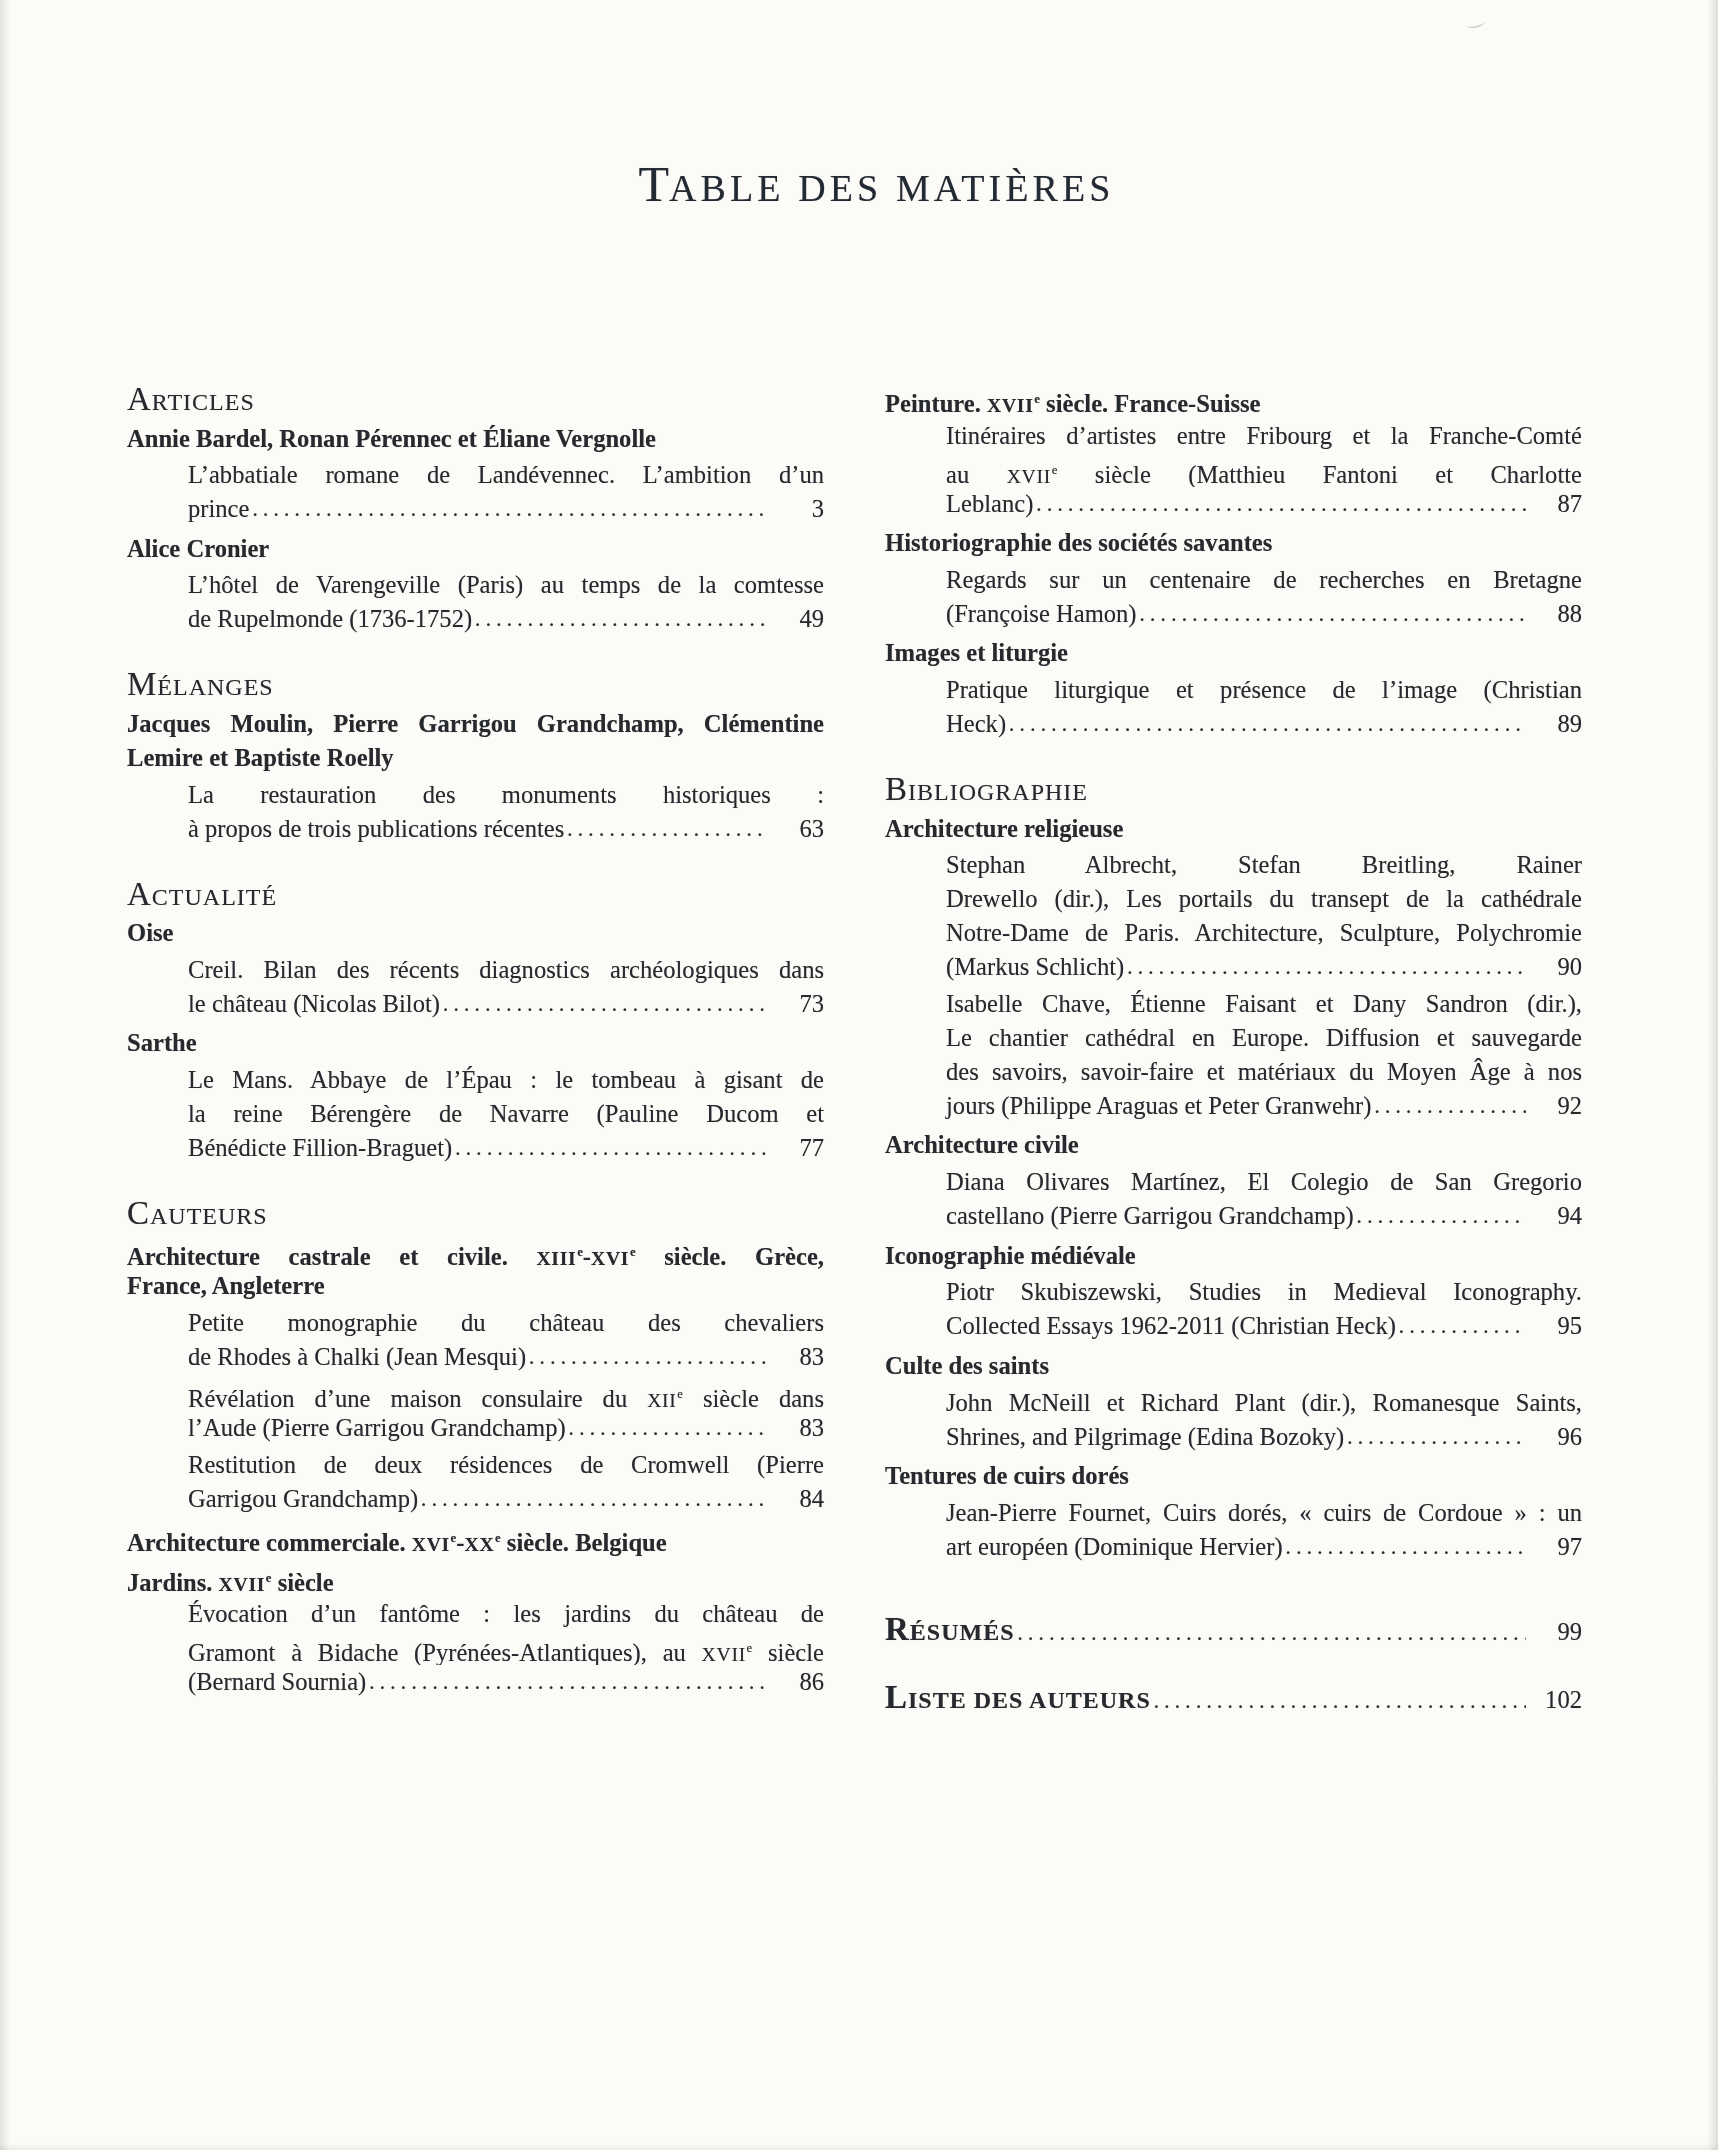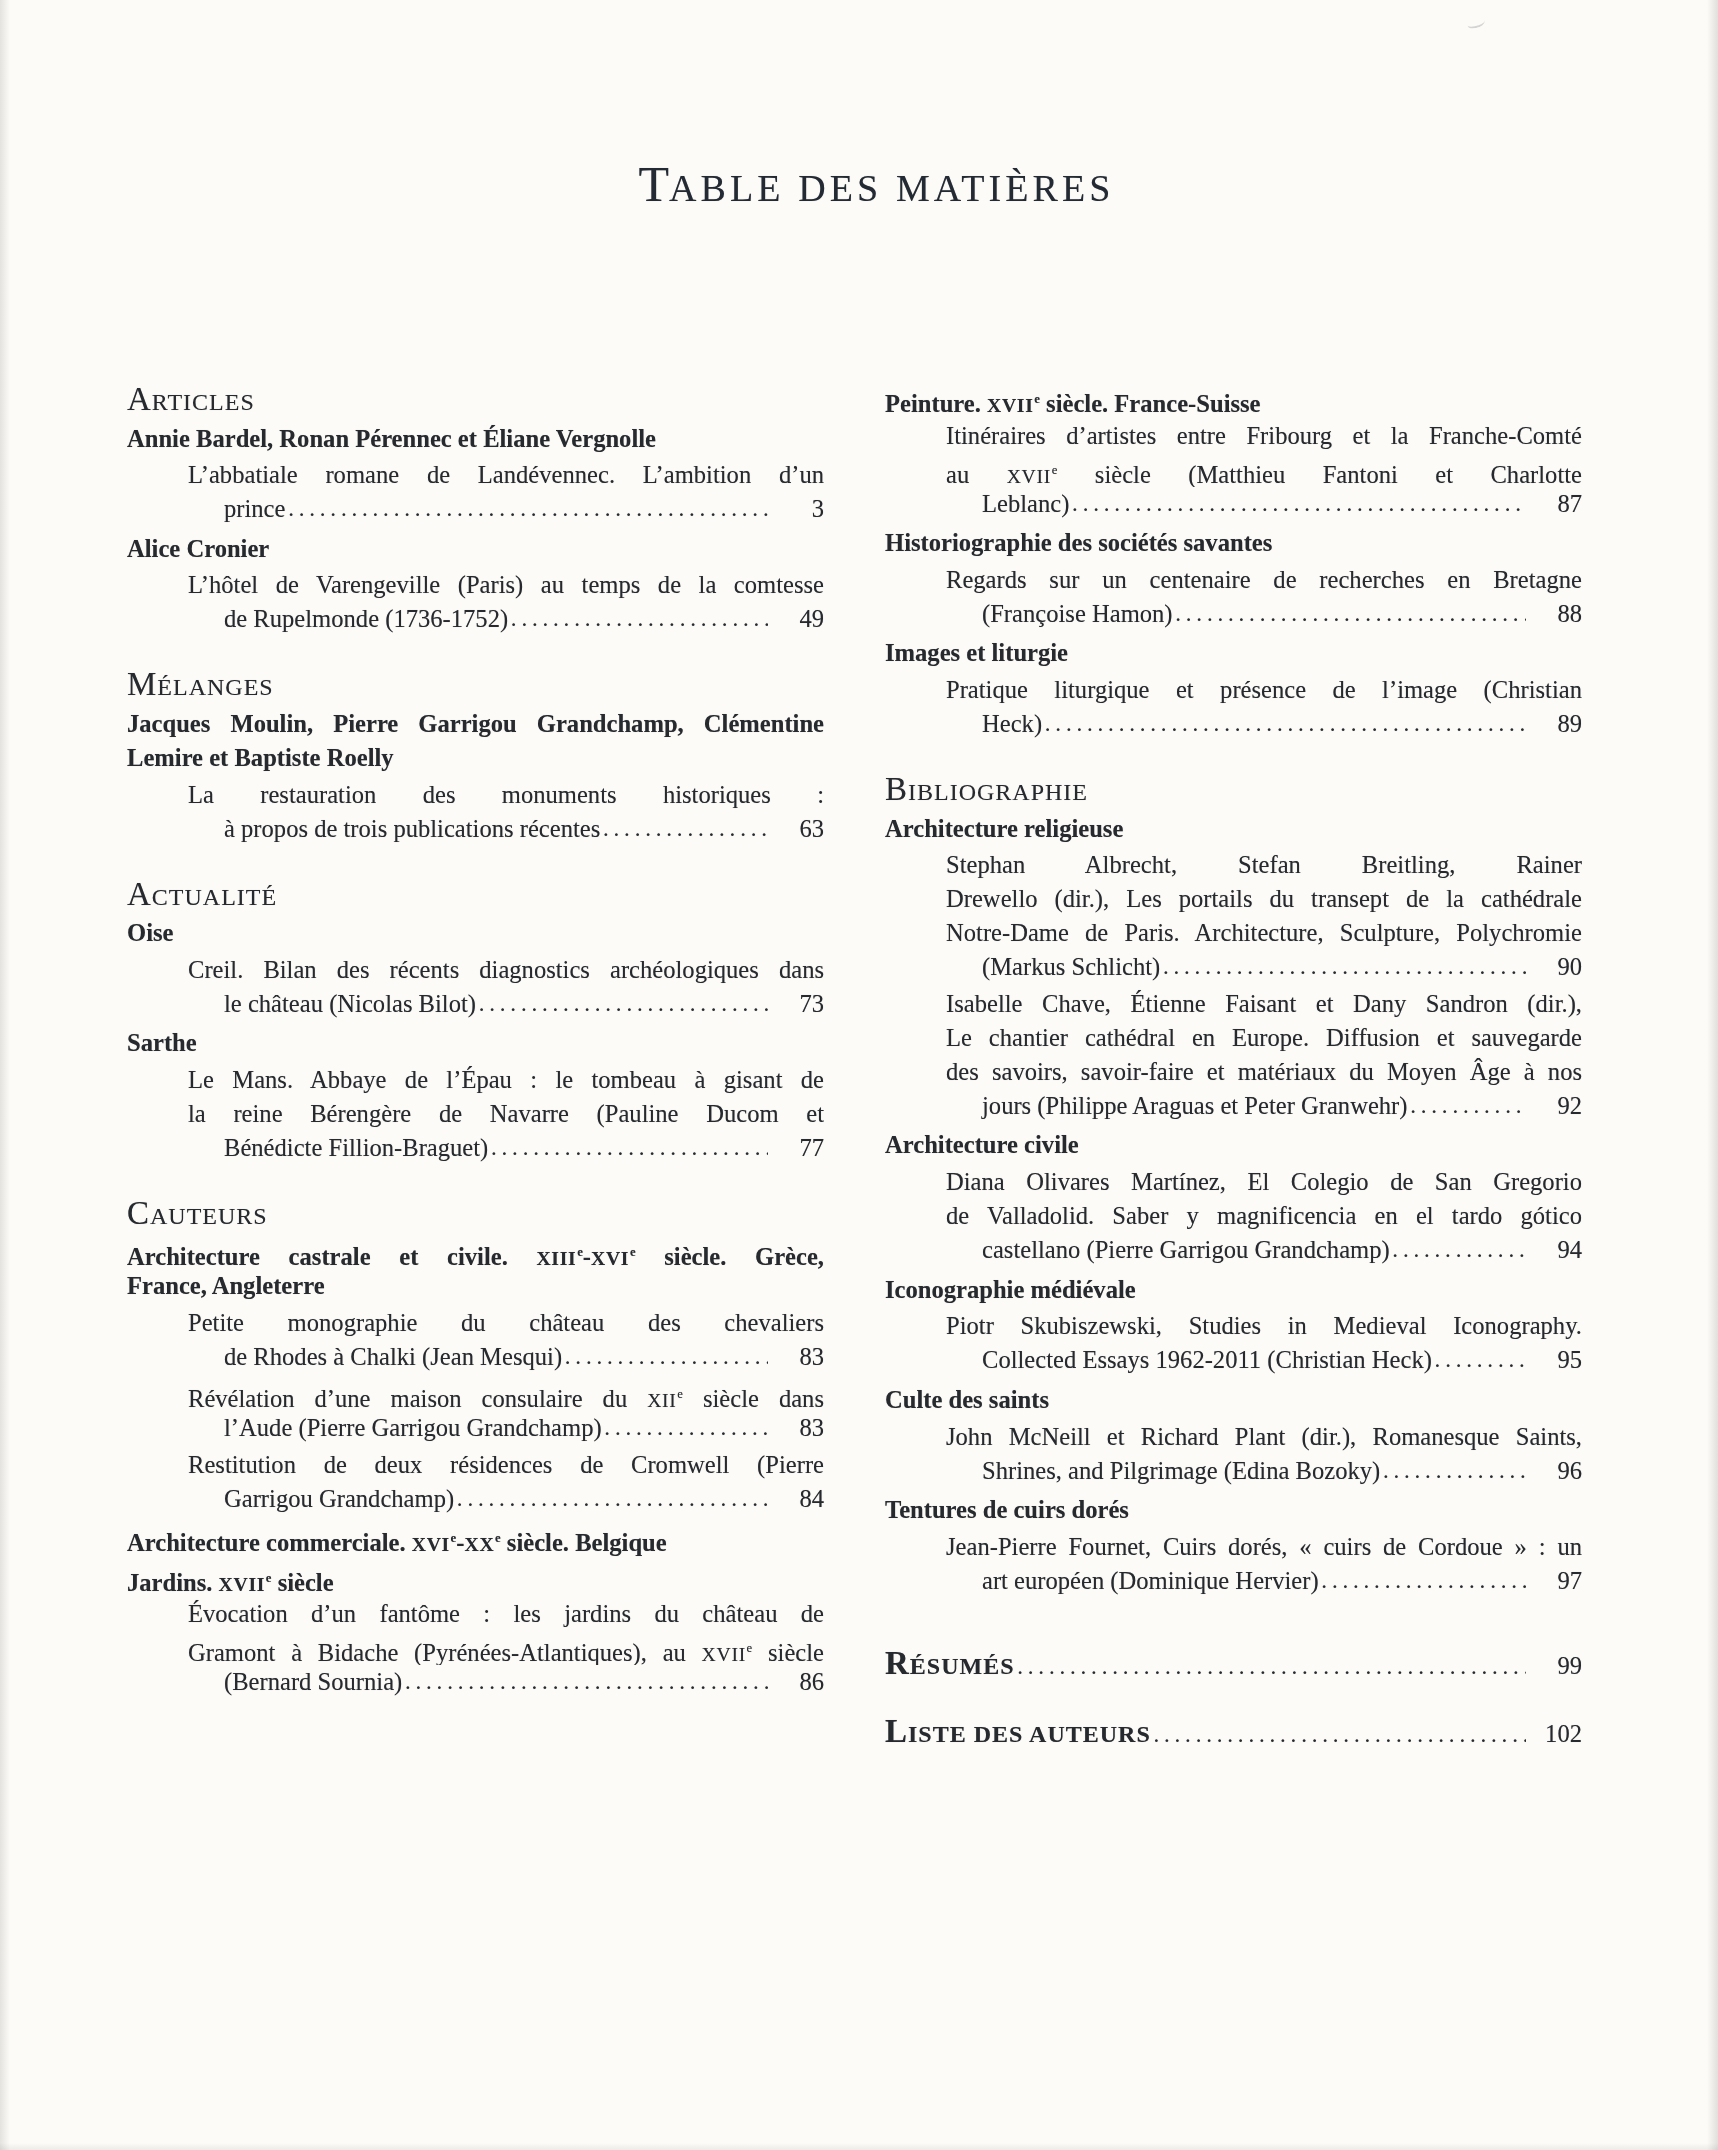--- a/index.html
+++ b/index.html
@@ -37,21 +37,21 @@
   .jline::after{content:"";display:inline-block;width:100%;height:0;}
 
   .section{margin:31px 0 2.7px;font-weight:400;letter-spacing:1px;white-space:nowrap;}
   .s-cap{font-size:33px;}
   .s-rest{font-size:24px;}
   .col > :first-child{margin-top:0;}
 
   .subhead{margin:5.5px 0 0;font-weight:700;}
   .entry{margin:2.7px 0;padding-left:61px;}
 
-  .lline{display:flex;align-items:flex-end;margin-left:36px;}
+  .lline{display:flex;align-items:flex-end;}
   .ltext{white-space:pre;}
   .dots{flex:1;overflow:hidden;white-space:nowrap;margin:0 6.8px 0 2.7px;
     font-size:23px;letter-spacing:4.8px;}
   .dots::after{content:"....................................................................................................................................................";}
   .pnum{min-width:49px;text-align:right;white-space:nowrap;}
 
   .it{}
   .sc{font-size:0.8em;letter-spacing:0.7px;}
   .sup{font-size:0.52em;vertical-align:super;margin-left:0.7px;}
 
@@ -235,21 +235,20 @@
           <div class="ltext"><span class="it ">jours</span><span> (Philippe Araguas et Peter Granwehr)</span></div>
           <div class="dots"></div>
           <div class="pnum">92</div>
         </div>
       </div>
       <div class="subhead">
         <div class="line"><span>Architecture civile</span></div>
       </div>
       <div class="entry">
         <div class="line jline"><span>Diana Olivares Martínez, </span><span class="it ">El Colegio de San Gregorio</span></div>
-        <div class="line jline"><span class="it ">de Valladolid. Saber y magnificencia en el tardo gótico</span></div>
         <div class="line lline">
           <div class="ltext"><span class="it ">castellano</span><span> (Pierre Garrigou Grandchamp)</span></div>
           <div class="dots"></div>
           <div class="pnum">94</div>
         </div>
       </div>
       <div class="subhead">
         <div class="line"><span>Iconographie médiévale</span></div>
       </div>
       <div class="entry">

